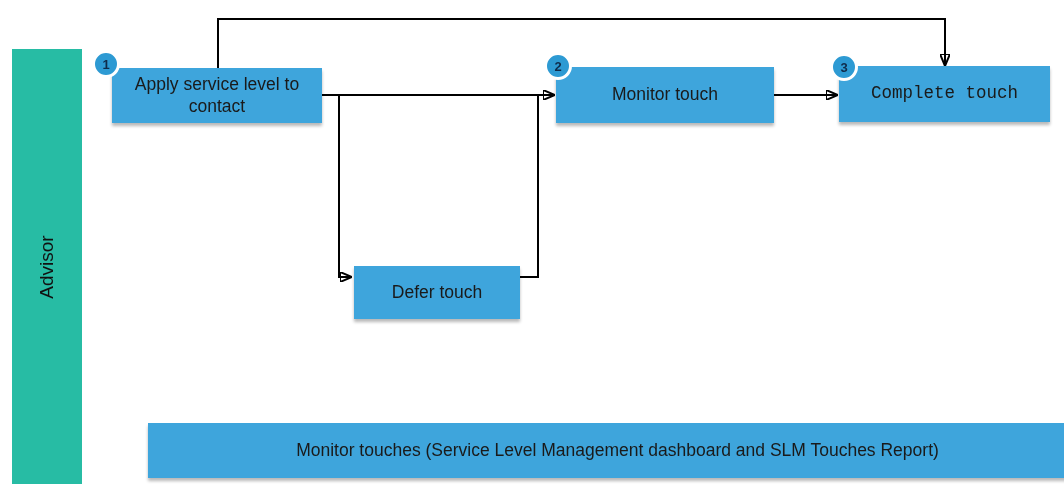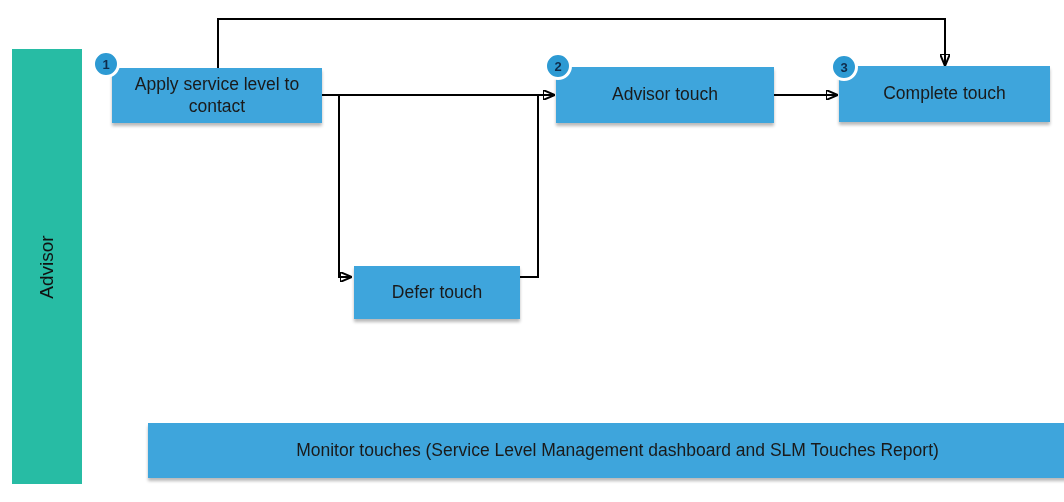--- a/index.html
+++ b/index.html
@@ -52,21 +52,21 @@
     justify-content: center;
     text-align: center;
     font-size: 17.5px;
     line-height: 1.24;
     padding: 0 8px;
     box-sizing: border-box;
     box-shadow: 0 3px 3px rgba(0,0,0,0.28);
   }
   .node-apply    { left: 112px; top: 68px;  width: 210px; height: 55px; }
   .node-schedule { left: 556px; top: 67px;  width: 218px; height: 56px; }
-  .node-complete { left: 839px; top: 66px;  width: 211px; height: 56px; }
+  .node-complete { left: 839px; top: 66px;  width: 211px; height: 56px; font-family: Liberation Mono, monospace; }
   .node-defer    { left: 354px; top: 250px; width: 166px; height: 53px; margin-top: 16px; }
   .node-monitor  { left: 112px; top: 423px; width: 939px; height: 55px; margin-left: 36px; }
   .badge {
     position: absolute;
     width: 22px;
     height: 22px;
     border-radius: 50%;
     background: #2D9AD3;
     border: 3px solid #ffffff;
     color: #0f2b4a;
@@ -98,21 +98,21 @@
     </defs>
     <path d="M218,68 L218,19 L945,19 L945,64" marker-end="url(#arrow)"></path>
     <path d="M322,95 L553,95" marker-end="url(#arrow)"></path>
     <path d="M339,95 L339,277 L350,277" marker-end="url(#arrow)"></path>
     <path d="M520,277 L538,277 L538,96"></path>
     <path d="M774,95 L836,95" marker-end="url(#arrow)"></path>
   </svg>
 
   <div class="node node-apply">Apply service level to contact</div>
 
-  <div class="node node-schedule">Advisor touch</div>
+  <div class="node node-schedule">Monitor touch</div>
 
   <div class="node node-complete">Complete touch</div>
 
   <div class="node node-defer">Defer touch</div>
 
   <div class="node node-monitor">Monitor touches (Service Level Management dashboard and SLM Touches Report)</div>
 
   <div class="badge badge-1">1</div>
 
   <div class="badge badge-2">2</div>

